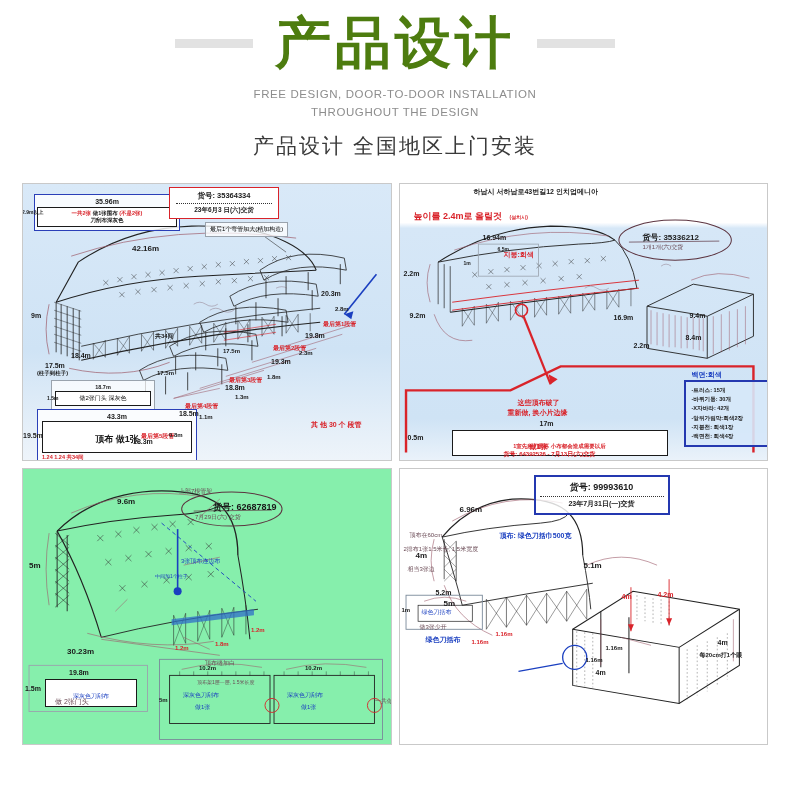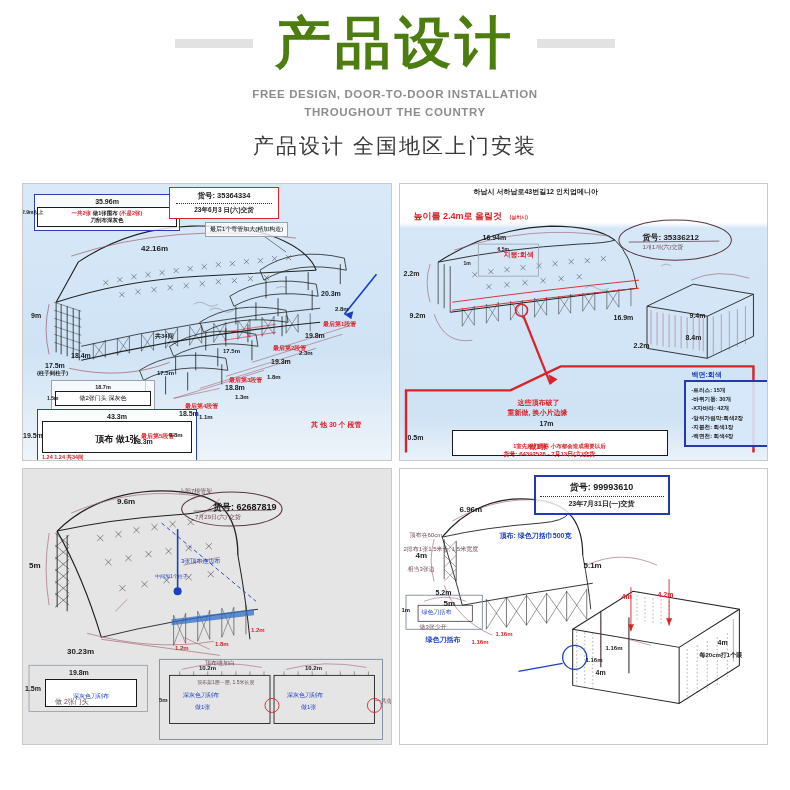--- a/index.html
+++ b/index.html
@@ -14,40 +14,40 @@
   
   .header{padding-top:14px;text-align:center;}
   .title-row{display:flex;align-items:center;justify-content:center;gap:22px;}
   .rule{width:78px;height:9px;background:#e2e2e2;}
   .main-title{
     font-size:56px;line-height:1.05;font-weight:bold;color:#4d7c0f;
     letter-spacing:4px;
   }
   .sub-en{
     margin-top:12px;font-size:11.5px;color:#8d8d8d;letter-spacing:.6px;
-    line-height:1.6;font-weight:bold;
+    line-height:1.6;font-weight:normal;
   }
   .sub-cn{
     margin-top:10px;font-size:21px;color:#3a3a3a;letter-spacing:2px;
   }
 
   
   .grid{
     position:absolute;left:22px;top:183px;
     width:746px;height:562px;
     display:grid;grid-template-columns:1fr 1fr;grid-template-rows:1fr 1fr;
     gap:7px;
   }
   .panel{
     position:relative;border:1px solid #c9c9c9;background:#ffffff;overflow:hidden;
   }
   .scan{position:absolute;inset:0;}
   .p1 .scan{background:linear-gradient(180deg,#d9e9f8 0%,#cfe3f5 60%,#eef4fa 100%);}
   .p2 .scan{background:linear-gradient(180deg,#ffffff 0%,#ffffff 14%,#d6e7f7 16%,#cfe3f5 85%,#eaf2fa 100%);}
-  .p3 .scan{background:#e5e5e5;}
+  .p3 .scan{background:#86efac;}
   .p4 .scan{background:#ffffff;}
 
   
   svg.ink{position:absolute;inset:0;width:100%;height:100%;}
 
   
   .lbl{position:absolute;white-space:nowrap;}
   .dim{color:#1a1a1a;font-weight:bold;}
   .redb{color:#d9232a;font-weight:bold;}
   .blue{color:#1a3fc0;}
@@ -82,21 +82,21 @@
 <div class="page">
 
   <div class="header">
     <div class="title-row">
       <div class="rule"></div>
       <div class="main-title">产品设计</div>
       <div class="rule"></div>
     </div>
     <div class="sub-en">
       <div>FREE DESIGN, DOOR-TO-DOOR INSTALLATION</div>
-      <div>THROUGHOUT THE COUNTRY</div>
+      <div>THROUGHOUT THE DESIGN</div>
     </div>
     <div class="sub-cn">产品设计 全国地区上门安装</div>
   </div>
 
   <div class="grid">
 
     <div class="panel p1">
       <div class="scan">
 
         <svg class="ink" viewBox="0 0 366 275" preserveAspectRatio="none">
@@ -205,21 +205,21 @@
         <div class="lbl f5 dim" style="left:-1px;top:25px;font-size:5px;">2.9m以上</div>
 
         <div class="lbl boxed-red f7" style="left:146px;top:3px;width:96px;">
           <div class="dim" style="font-size:7.5px">货号: 35364334</div>
           <div class="dashline"></div>
           <div class="dim" style="font-size:6.5px">23年6月3 日(六)交货</div>
         </div>
 
         <div class="lbl boxed-gray f6" style="left:182px;top:38px;">最后1个弯管加大(精加构造)</div>
 
-        <div class="lbl dim f8" style="left:118px;top:60px;">42.16m</div>
+        <div class="lbl dim f8" style="left:109px;top:60px;">42.16m</div>
         <div class="lbl dim f7" style="left:8px;top:128px;">9m</div>
         <div class="lbl dim f7" style="left:22px;top:178px;">17.5m</div>
         <div class="lbl dim" style="left:14px;top:186px;font-size:5.5px;">(柱子到柱子)</div>
         <div class="lbl dim f7" style="left:48px;top:168px;">18.4m</div>
         <div class="lbl dim f6" style="left:132px;top:148px;">共34间</div>
 
         <div class="lbl boxed-gray" style="left:28px;top:196px;width:96px;padding:3px;">
           <div class="dim" style="font-size:5.5px">18.7m</div>
           <div class="boxed-black" style="font-size:6px;margin-top:1px;">做2张门头 深灰色</div>
         </div>

